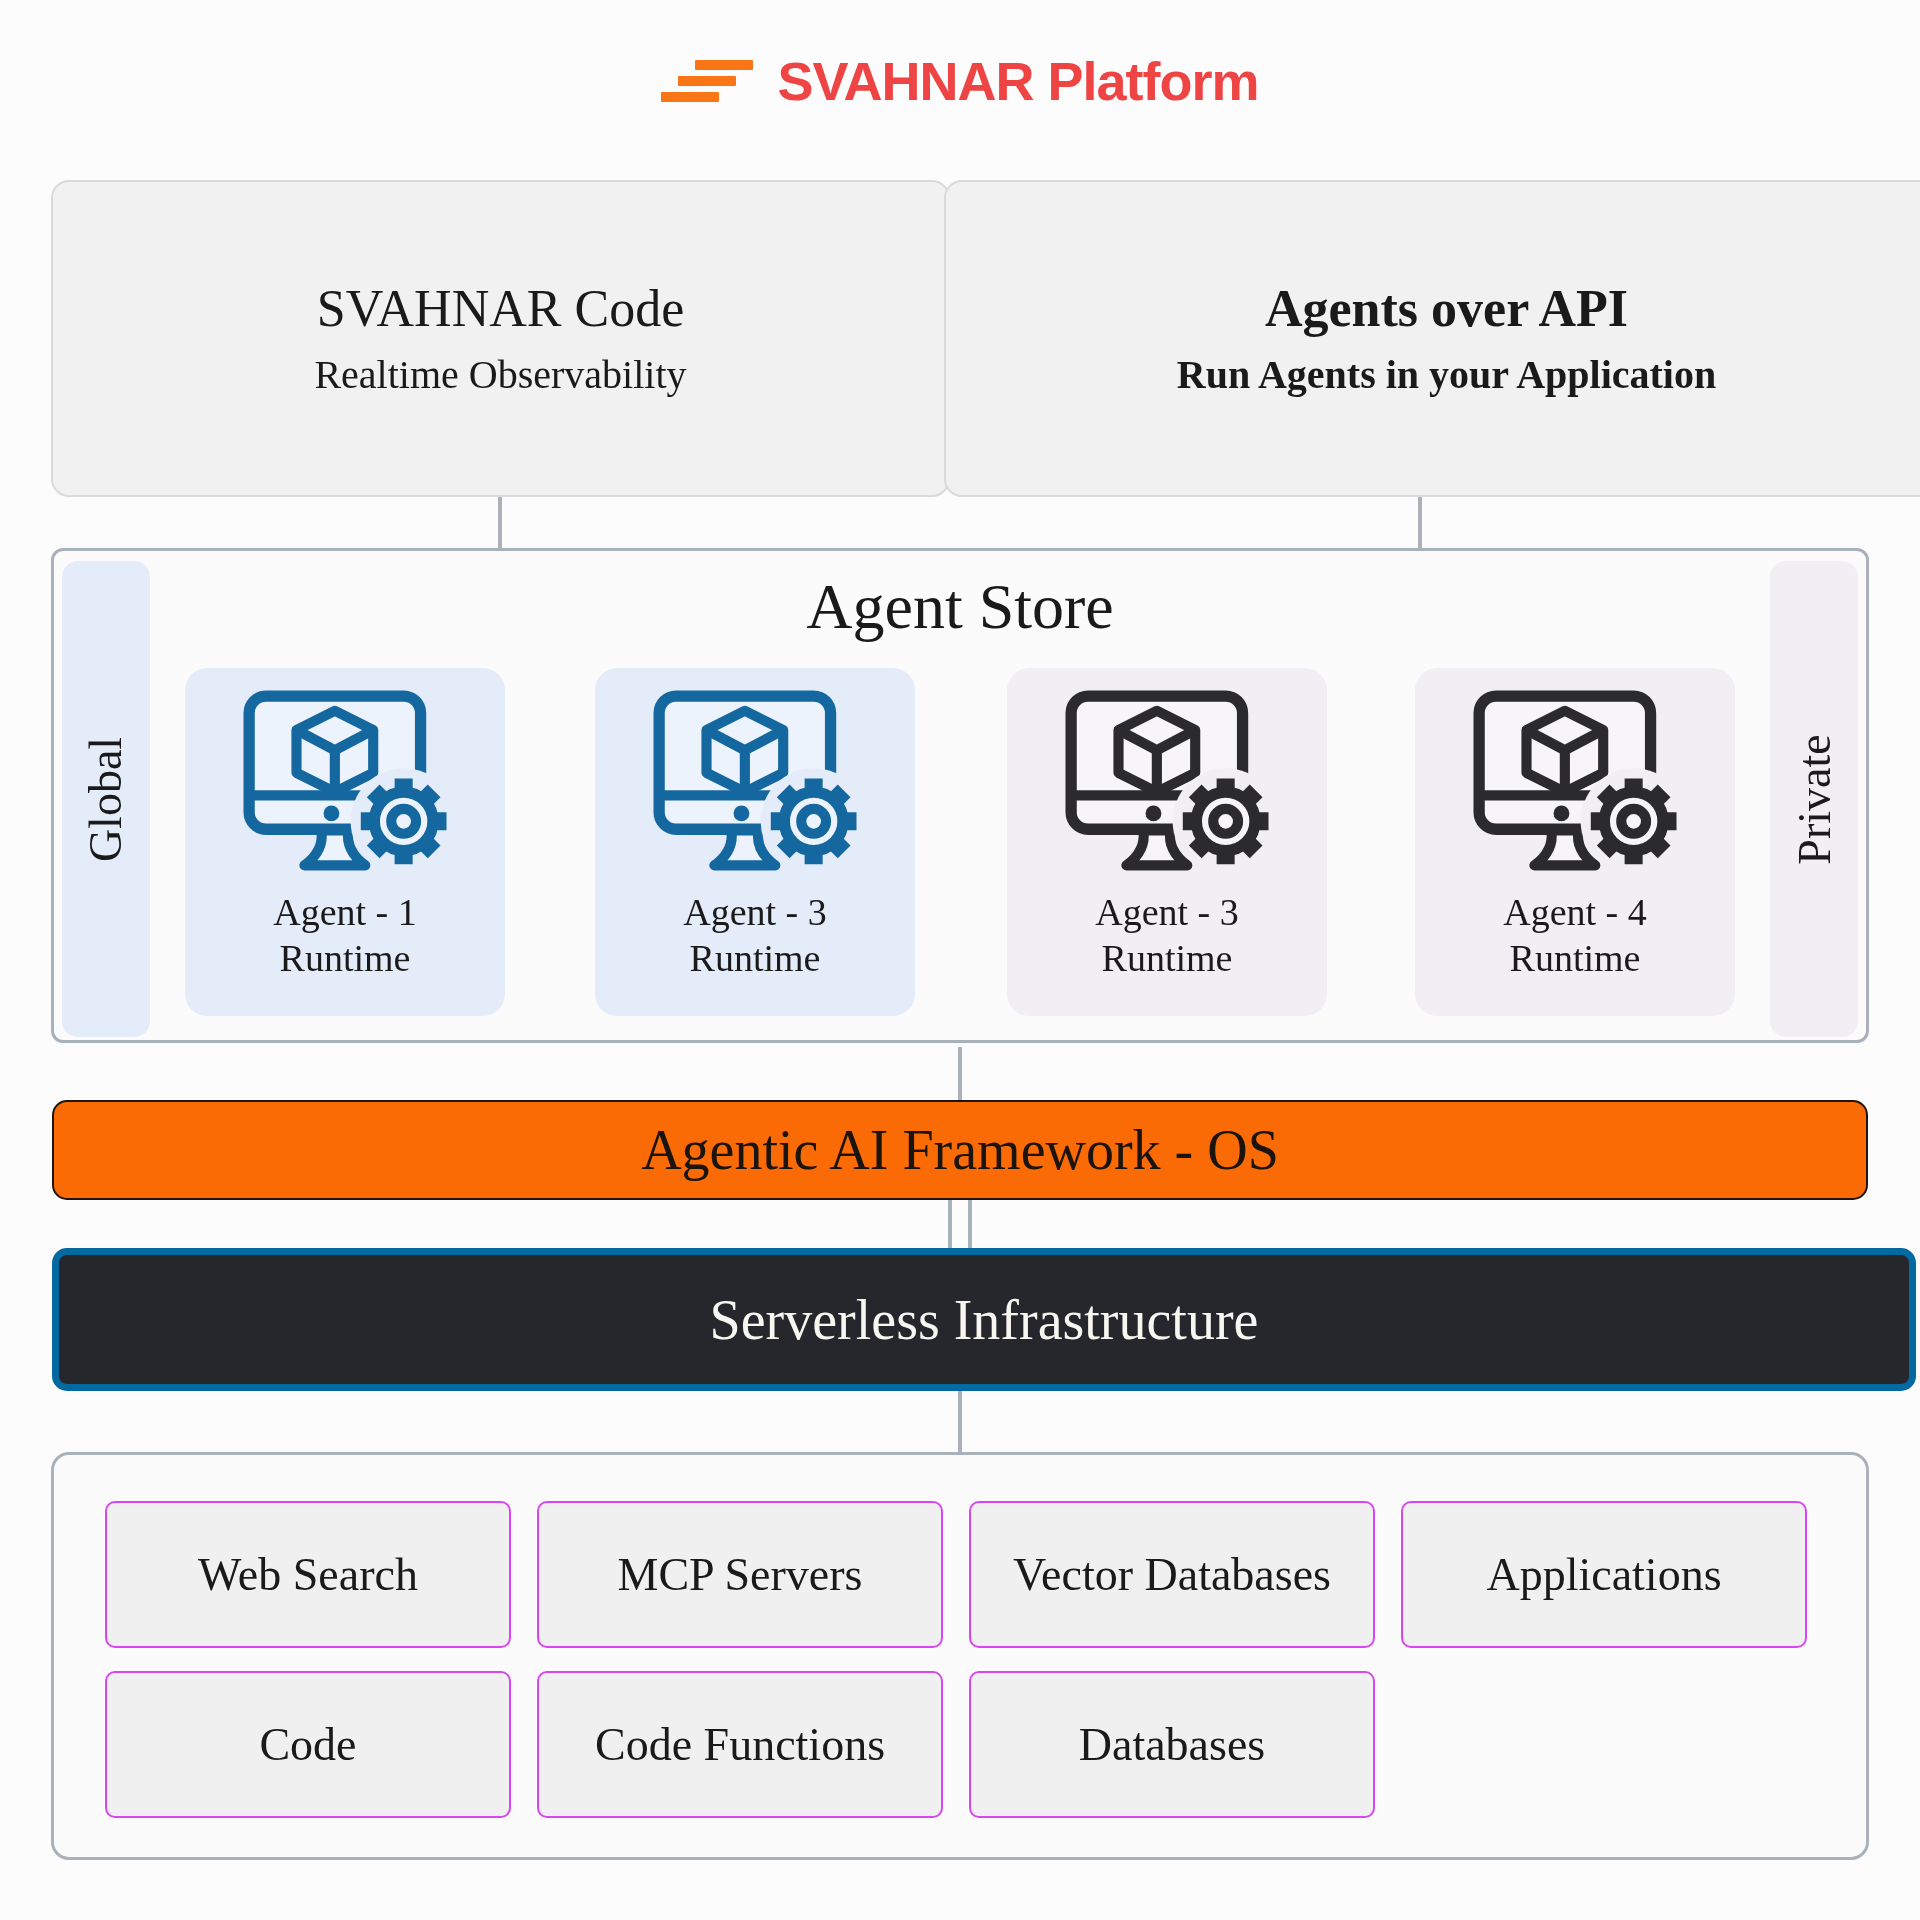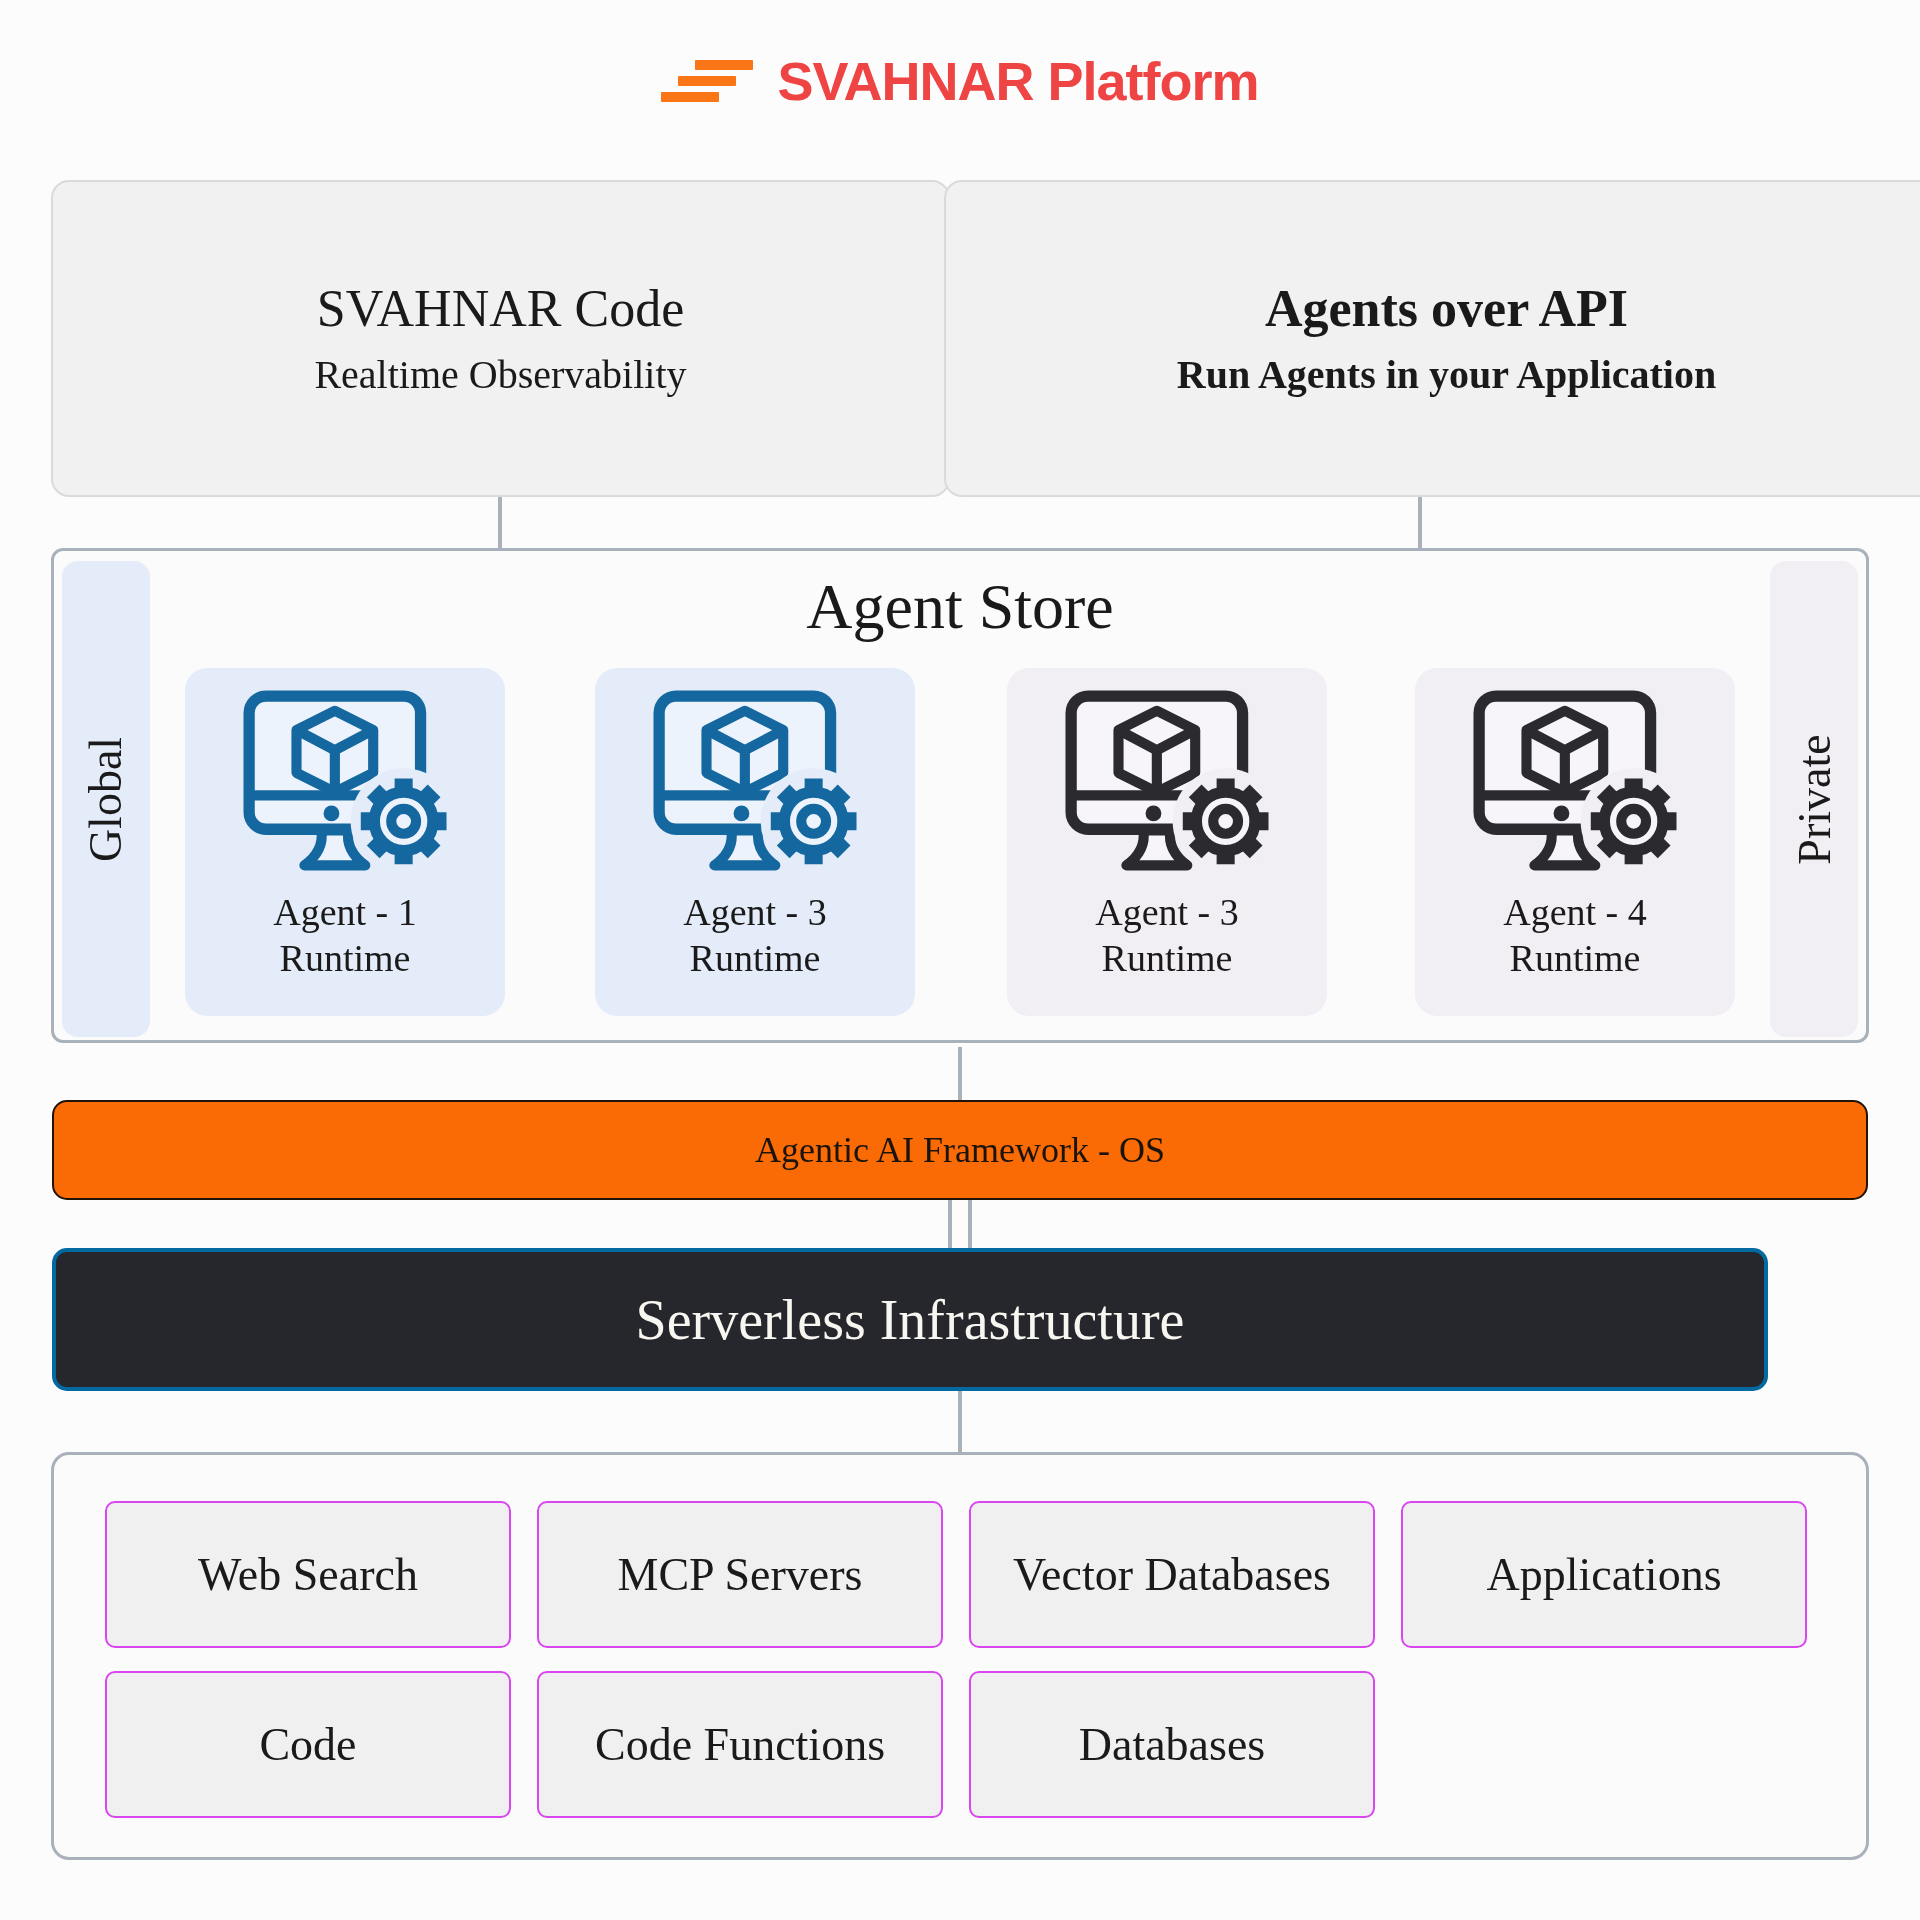--- a/index.html
+++ b/index.html
@@ -39,23 +39,23 @@
   .agent-card{position:absolute;top:117px;width:320px;height:348px;border-radius:22px;
     display:flex;flex-direction:column;align-items:center;box-sizing:border-box;}
   .agent-card.v-blue{background:var(--blue_bg,#e4ecf9);--c:var(--blue,#15689f);--t:#edf3fc;--halo:var(--blue_bg,#e4ecf9);}
   .agent-card.v-dark{background:var(--lavender_bg,#f1eef4);--c:var(--dark_icon,#2b2b2f);--t:#f7f5f9;--halo:var(--lavender_bg,#f1eef4);}
   .agent-card .icon{width:226px;height:194px;margin-top:18px;flex:0 0 auto;}
   .agent-card .lbl{margin-top:10px;text-align:center;font-size:38px;line-height:1.2;}
   .c1{left:131px;} .c2{left:541px;} .c3{left:953px;} .c4{left:1361px;}
   
   .bar-framework{position:absolute;left:52px;top:1100px;width:1816px;height:100px;box-sizing:border-box;
     background:var(--accent,#fa6a05);border:2px solid #201409;border-radius:15px;
-    display:flex;align-items:center;justify-content:center;font-size:36px;color:#1b140d;}
-  .bar-infra{position:absolute;left:52px;top:1248px;width:1716px;height:143px;box-sizing:border-box;
-    background:var(--dark_bar,#25272c);border:4px solid #0369a1;border-radius:15px;
+    display:flex;align-items:center;justify-content:center;font-size:56px;color:#1b140d;}
+  .bar-infra{position:absolute;left:52px;top:1248px;width:1864px;height:143px;box-sizing:border-box;
+    background:var(--dark_bar,#25272c);border:7px solid #0369a1;border-radius:15px;
     display:flex;align-items:center;justify-content:center;font-size:56px;color:var(--bar_text_light,#f8f6f1);}
   
   .resources{position:absolute;left:51px;top:1452px;width:1818px;height:408px;box-sizing:border-box;
     background:var(--panel_bg,#fbfbfc);border:3px solid var(--line,#a9b1ba);border-radius:18px;
     display:grid;grid-template-columns:repeat(4,406px);grid-auto-rows:147px;
     column-gap:26px;row-gap:23px;padding:46px 51px;}
   .res-item{background:var(--item_bg,#f0f0f1);border:2px solid #d946ef;border-radius:10px;
     display:flex;align-items:center;justify-content:center;font-size:46px;box-sizing:border-box;}
   svg.defs{position:absolute;width:0;height:0;}
 </style>

